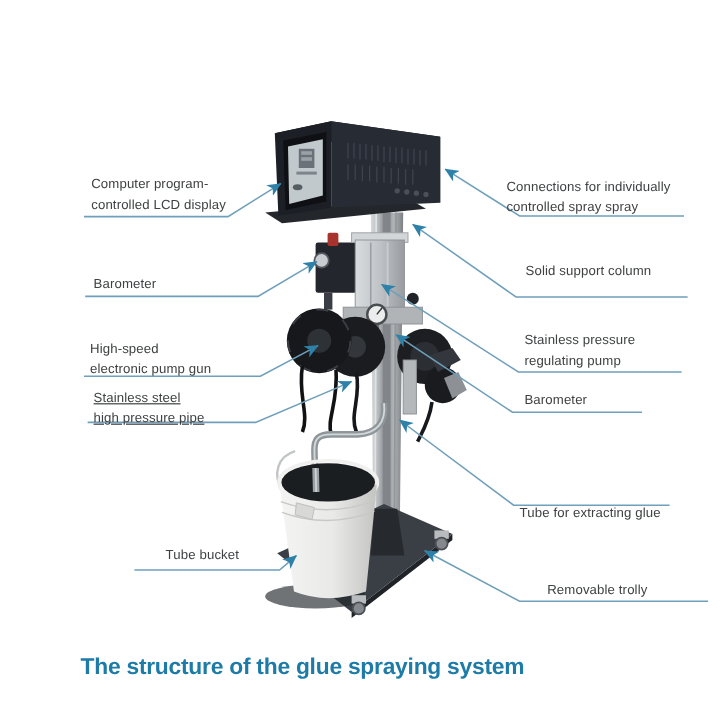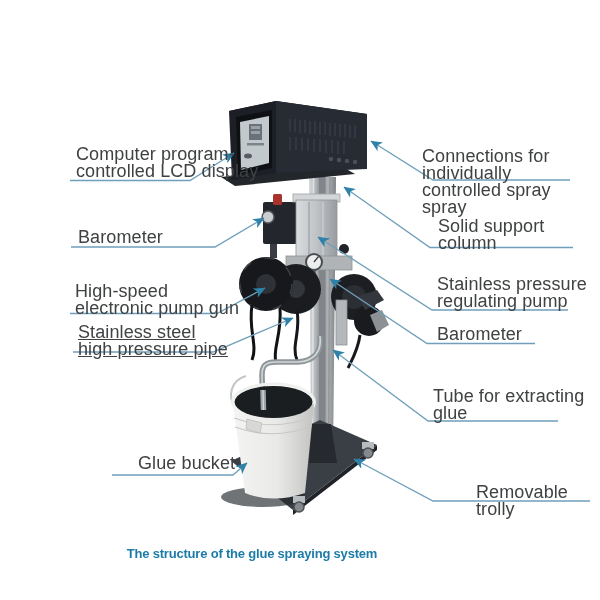--- a/index.html
+++ b/index.html
@@ -4,28 +4,28 @@
 <style>
   html,body{margin:0;padding:0;}
   body{
     width:600px;height:600px;position:relative;overflow:hidden;
     background:#ffffff;
     font-family:"Liberation Sans", sans-serif;
   }
   #scene{position:absolute;left:0;top:0;width:600px;height:600px;}
   .label{
     position:absolute;
-    font-size:18px;line-height:17px;
+    font-size:11px;line-height:17px;
     color:var(--label,#3f4142);
     white-space:pre-line;
     letter-spacing:0.1px;
   }
   .title{
     position:absolute;left:0;top:546px;width:504px;
-    text-align:center;font-size:13px;font-weight:bold;
+    text-align:center;font-size:19px;font-weight:bold;
     letter-spacing:-0.2px;
     color:var(--title,#1d7ba7);
   }
   .callout{
     fill:none;
     stroke:var(--line,#6f9fba);
     stroke-width:1.3;
   }
   #arrow path{fill:var(--arrow,#2e81a8);}
 </style>
@@ -210,23 +210,23 @@
   </g>
 </svg>
 
 <div class="label" style="left:76px;top:146px;">Computer program-
 controlled LCD display</div>
 <div class="label" style="left:78px;top:229px;">Barometer</div>
 <div class="label" style="left:75px;top:283px;">High-speed
 electronic pump gun</div>
 <div class="label" style="left:78px;top:324px;text-decoration:underline;">Stainless steel
 high pressure pipe</div>
-<div class="label" style="left:138px;top:455px;">Glue bucket</div>
+<div class="label" style="left:138px;top:455px;">Tube bucket</div>
 <div class="label" style="left:422px;top:148px;">Connections for individually
 controlled spray spray</div>
 <div class="label" style="left:438px;top:218px;">Solid support column</div>
 <div class="label" style="left:437px;top:276px;">Stainless pressure
 regulating pump</div>
 <div class="label" style="left:437px;top:326px;">Barometer</div>
-<div class="label" style="left:433px;top:388px;">Tube for extracting glue</div>
-<div class="label" style="left:476px;top:484px;">Removable trolly</div>
+<div class="label" style="left:433px;top:420px;">Tube for extracting glue</div>
+<div class="label" style="left:456px;top:484px;">Removable trolly</div>
 
 <div class="title">The structure of the glue spraying system</div>
 
 </body></html>

